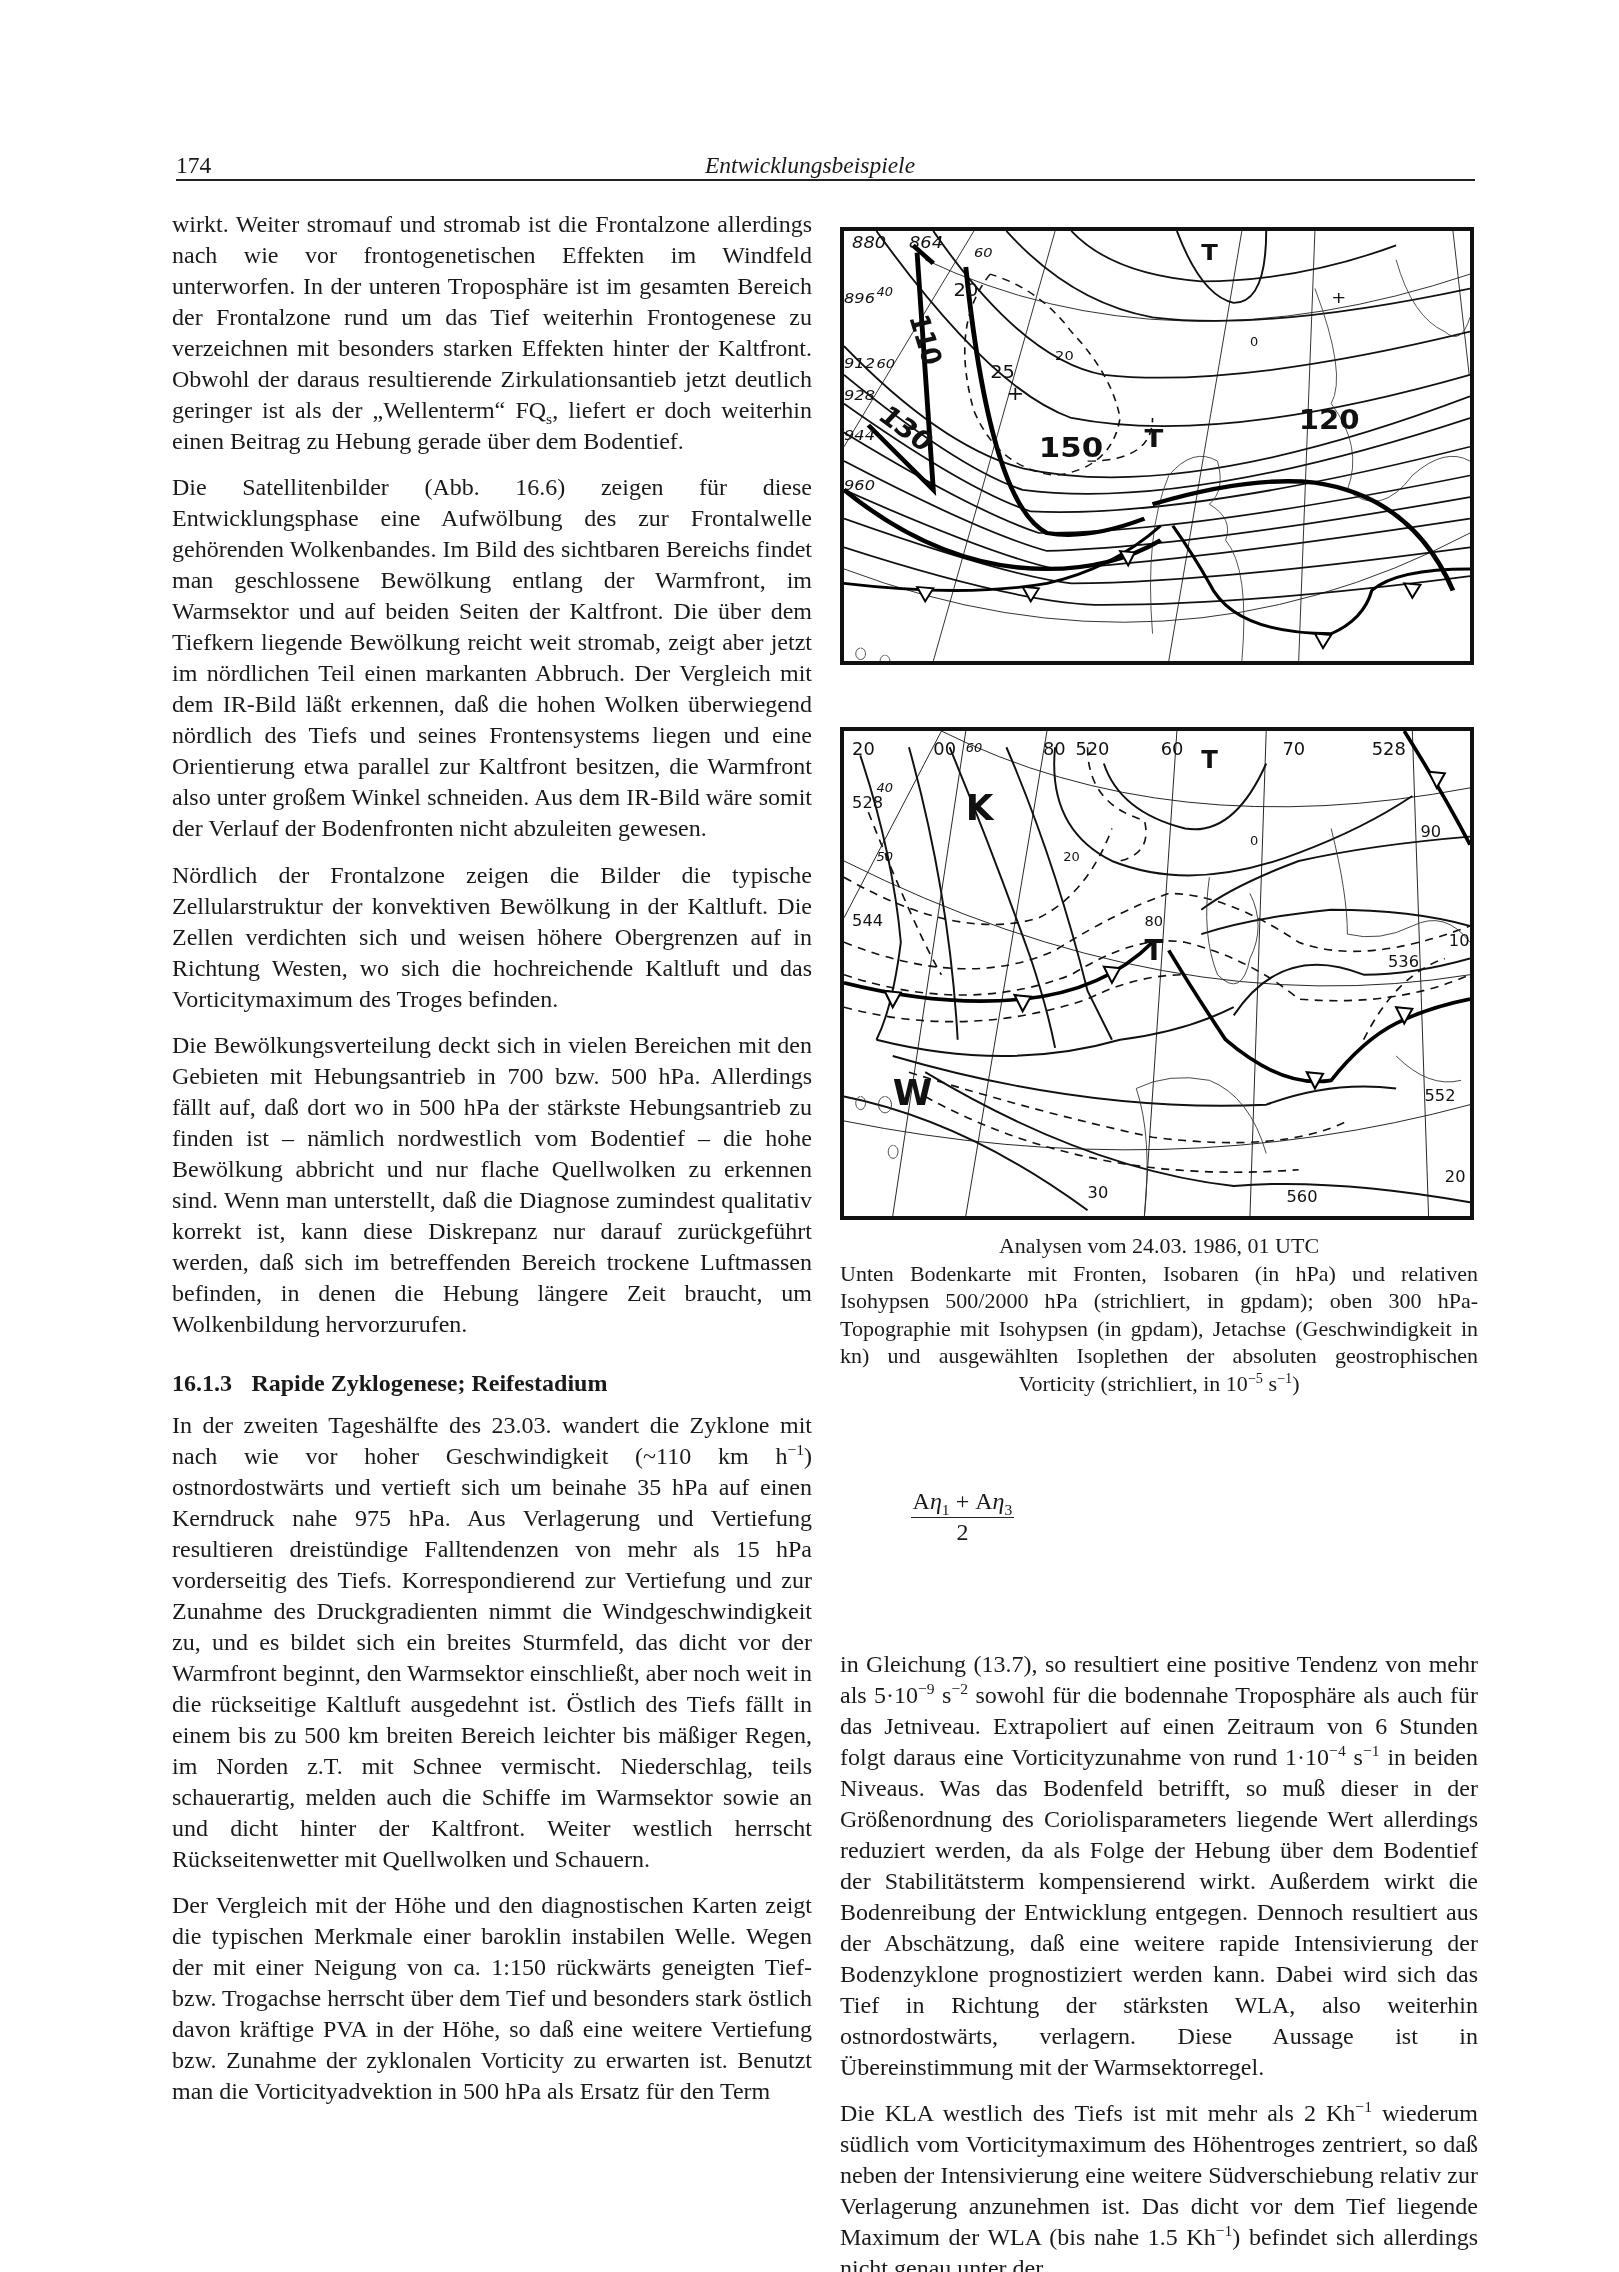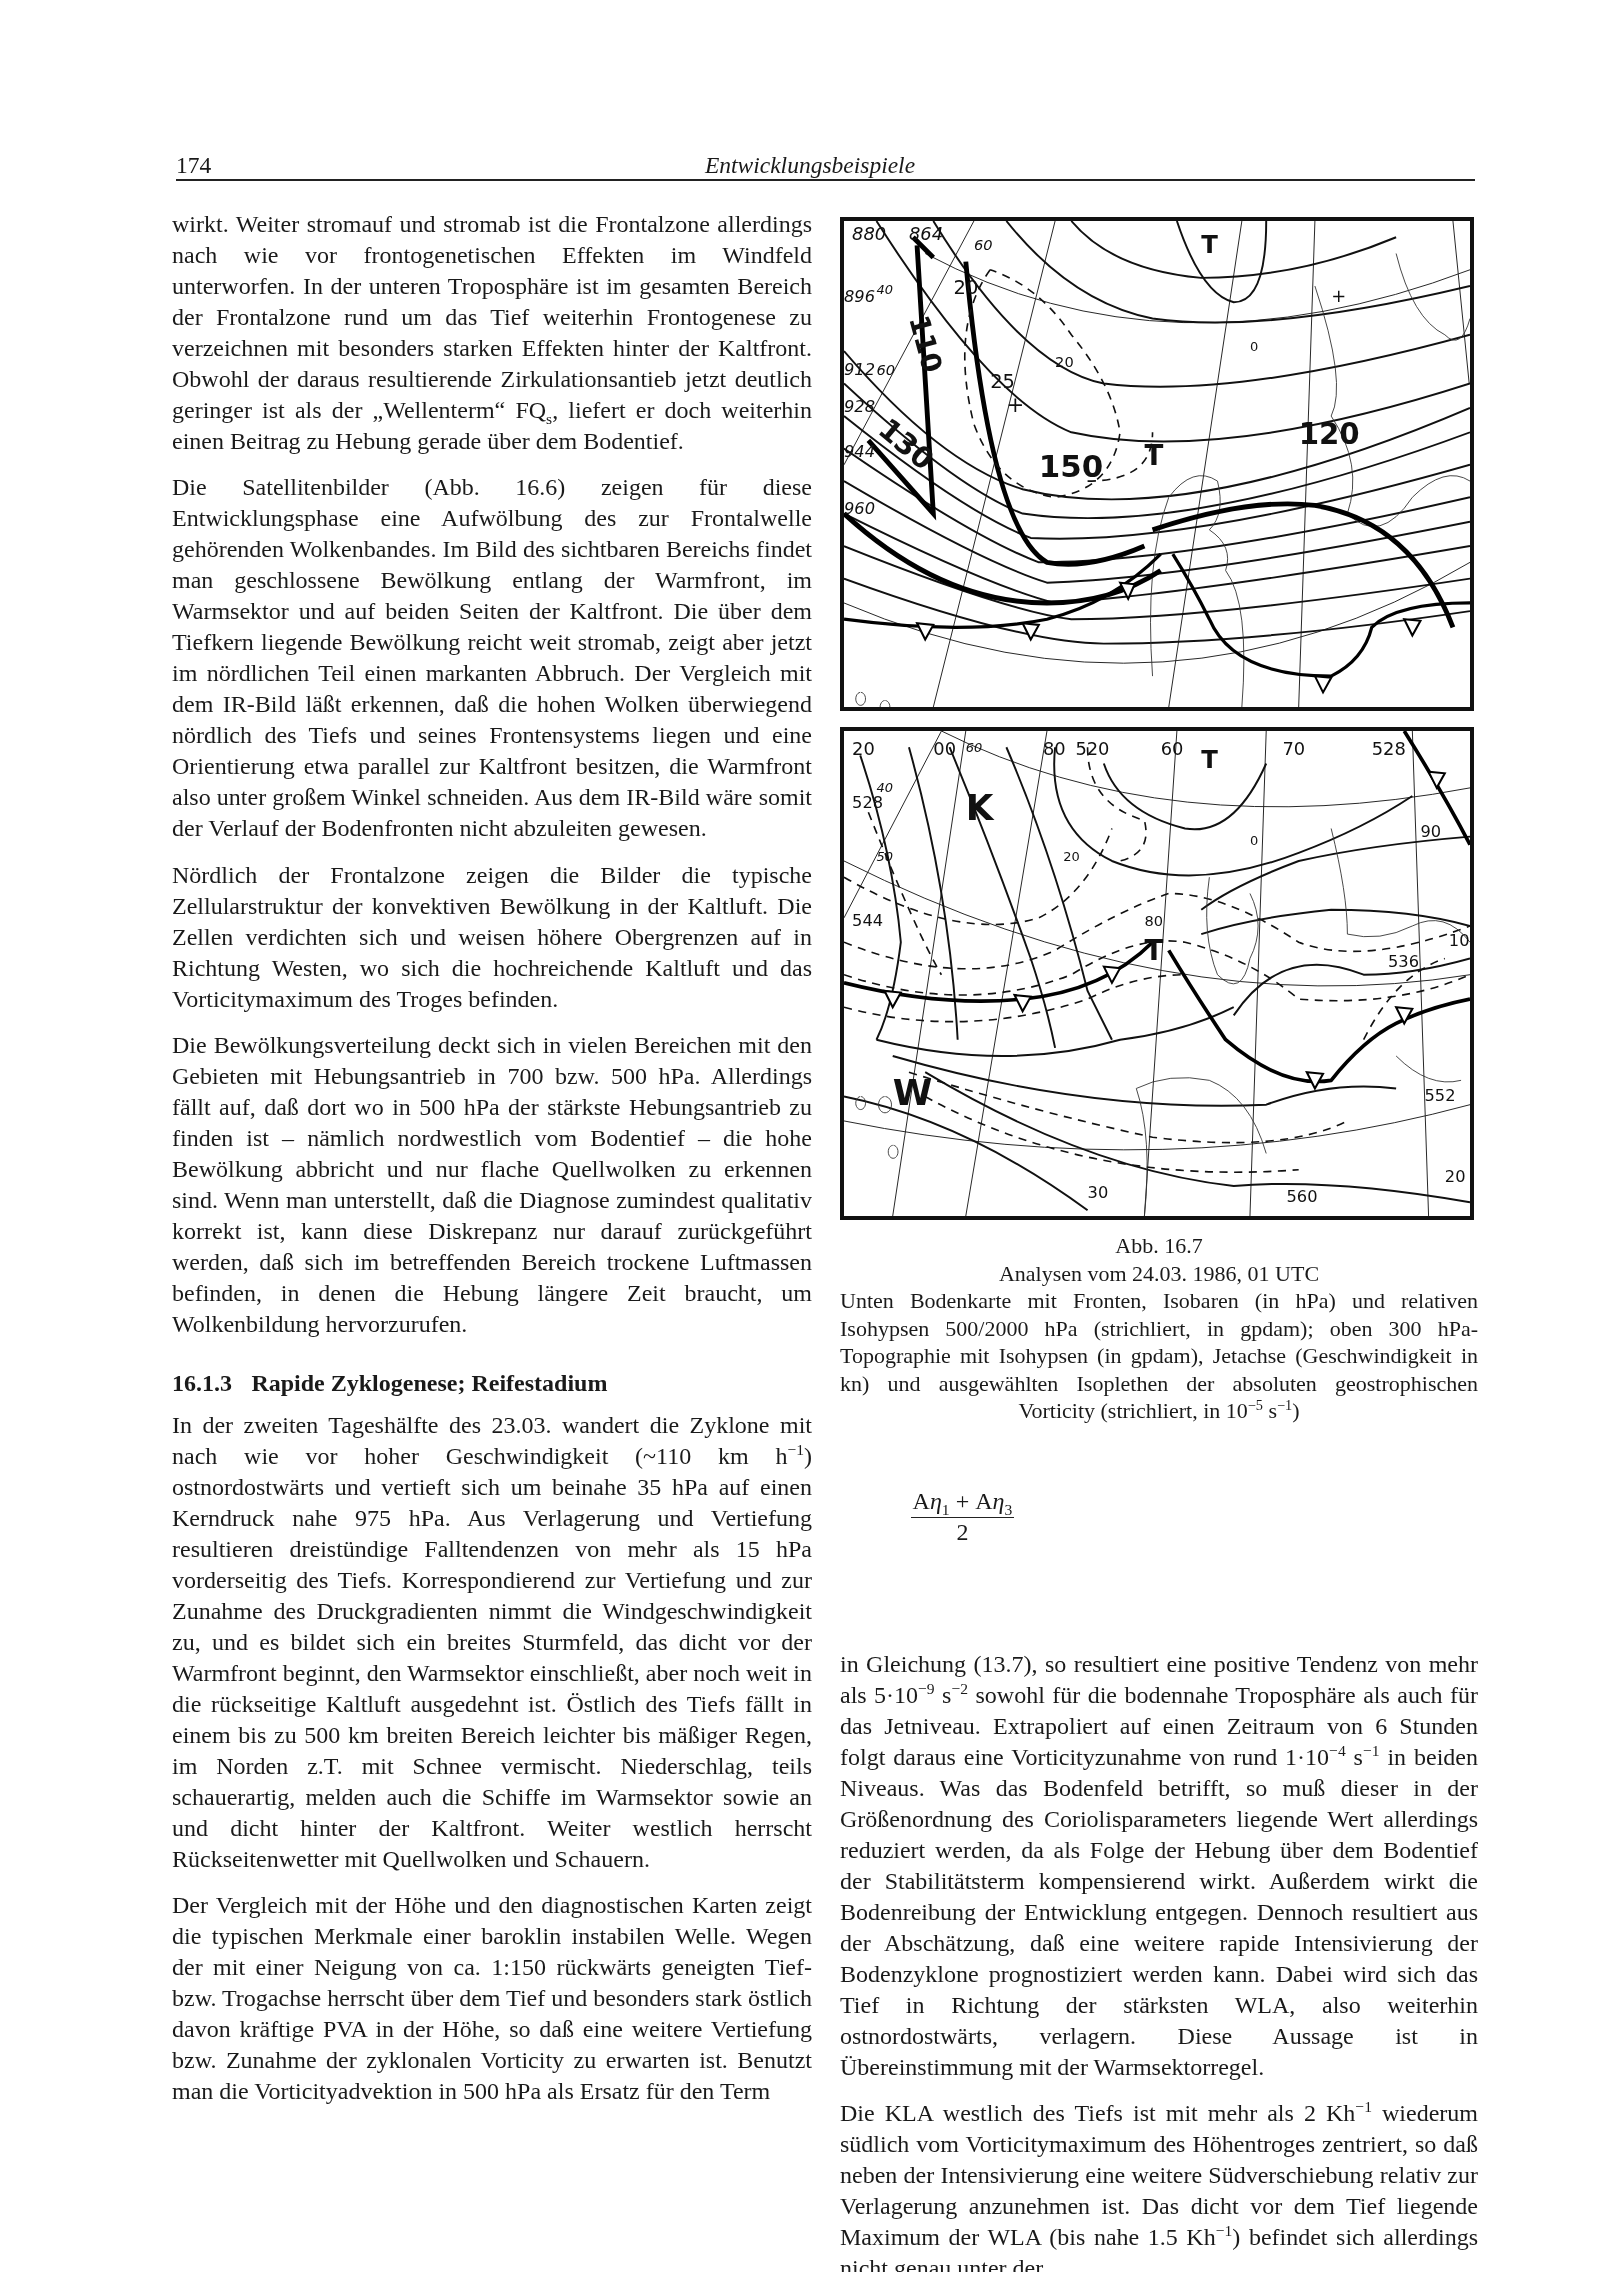--- a/index.html
+++ b/index.html
@@ -13,21 +13,21 @@
   .col { position: absolute; font-size: 24px; line-height: 31px; text-align: justify; }
   .col-left { left: 172px; top: 209px; width: 640px; }
   .col-right { left: 840px; width: 638px; }
   .col p { margin: 0 0 15.4px 0; hyphens: manual; }
   .col p.last { margin-bottom: 0; }
   .sec-head { font-weight: bold; margin: 9.7px 0 11.3px 0; font-size: 24px; }
   .sec-head .num { margin-right: 19.4px; }
   sub, sup { font-size: 65%; line-height: 0; }
 
   .figure-map { position: absolute; left: 840px; width: 634px; border: 4.9px solid #111; background: #fff; box-sizing: border-box; }
-  .map-top { top: 217px; height: 494px; text-align: center; }
+  .map-top { top: 227px; height: 438px; text-align: center; }
   .map-bottom { top: 727px; height: 493px; }
   .figure-map svg { display: block; width: 100%; height: 100%; }
   .maplbl { font-family: "DejaVu Sans", sans-serif; fill: #111; }
 
   .caption { position: absolute; left: 840px; top: 1232px; width: 638px; font-size: 22px; line-height: 27.5px; text-align: center; }
   .caption .desc { text-align: justify; text-align-last: center; }
 
   .equation { position: absolute; left: 911px; top: 1488px; font-size: 24px; text-align: center; }
   .equation .numer { border-bottom: 1.6px solid #222; padding: 0 1.6px 1.6px 1.6px; font-style: normal; font-family: Liberation Serif, serif; }
   .equation .denom { padding-top: 1.6px; }
@@ -231,21 +231,20 @@
       <text x="740" y="555" font-size="20">20</text>
       <text x="150" y="110" font-size="44" font-weight="bold">K</text>
       <text x="60" y="460" font-size="44" font-weight="bold">W</text>
       <text x="440" y="45" font-size="30" font-weight="bold">T</text>
       <text x="370" y="282" font-size="34" font-weight="bold">T</text>
     </g>
   </svg>
 </div>
 
 <div class="caption">
-  <div>Abb. 16.7</div>
   <div>Analysen vom 24.03. 1986, 01 UTC</div>
   <div class="desc"><span>Unten Bodenkarte mit Fronten, Isobaren (in hPa) und relativen Isohypsen 500/2000 hPa (strichliert, in gpdam); oben 300 hPa-Topographie mit Isohypsen (in gpdam), Jetachse (Geschwindigkeit in kn) und ausgewählten Isoplethen der absoluten geostrophischen Vorticity (strichliert, in 10</span><sup>−5</sup><span> s</span><sup>−1</sup><span>)</span></div>
 </div>
 
 <div class="equation">
   <div class="numer"><span>A</span><span class="eta">η</span><sub>1</sub><span> + A</span><span class="eta">η</span><sub>3</sub></div>
   <div class="denom">2</div>
 </div>
 
 <div class="col col-right" style="top:1649px">

